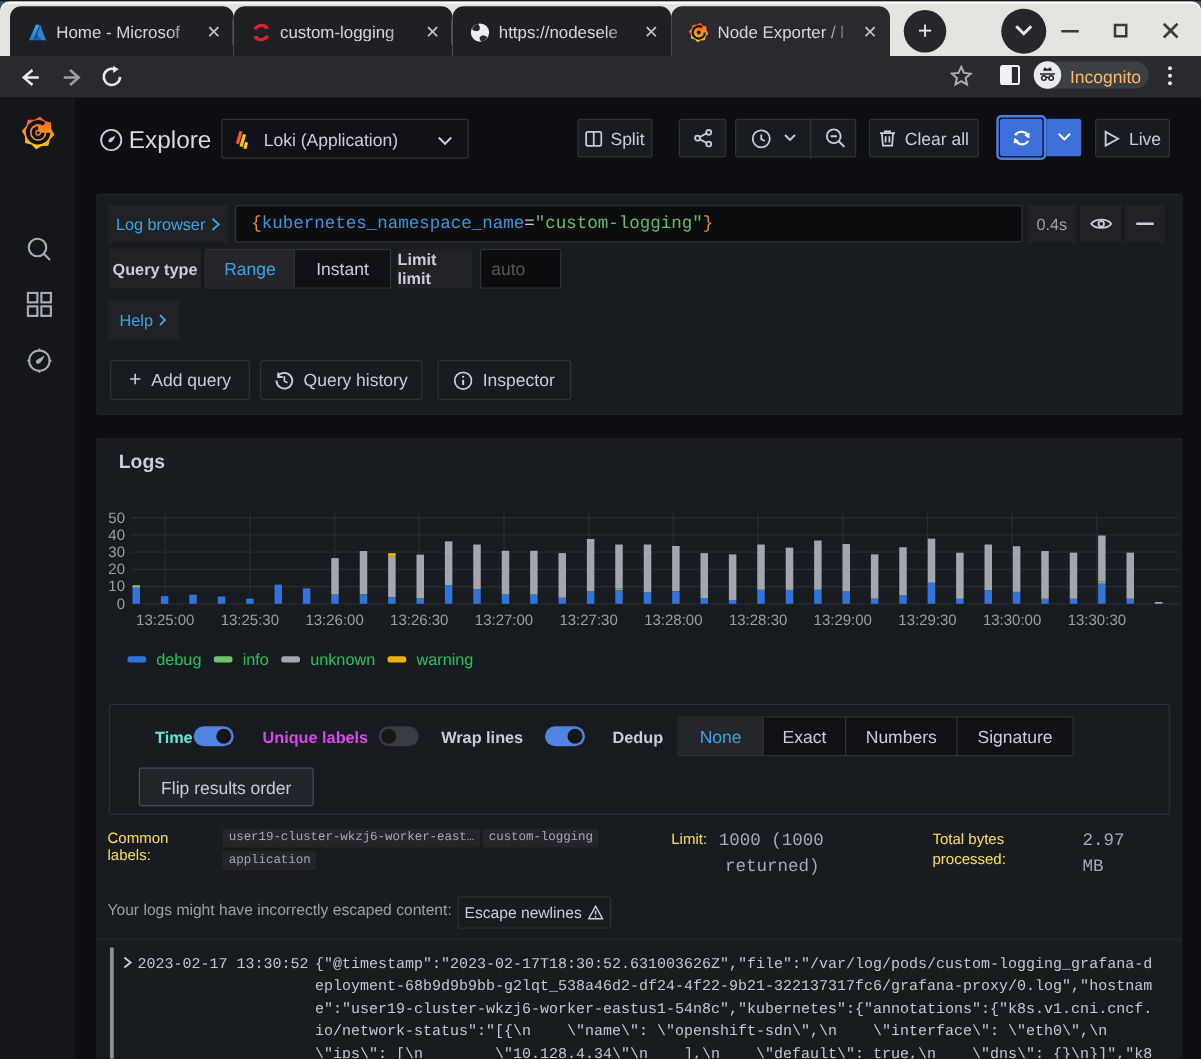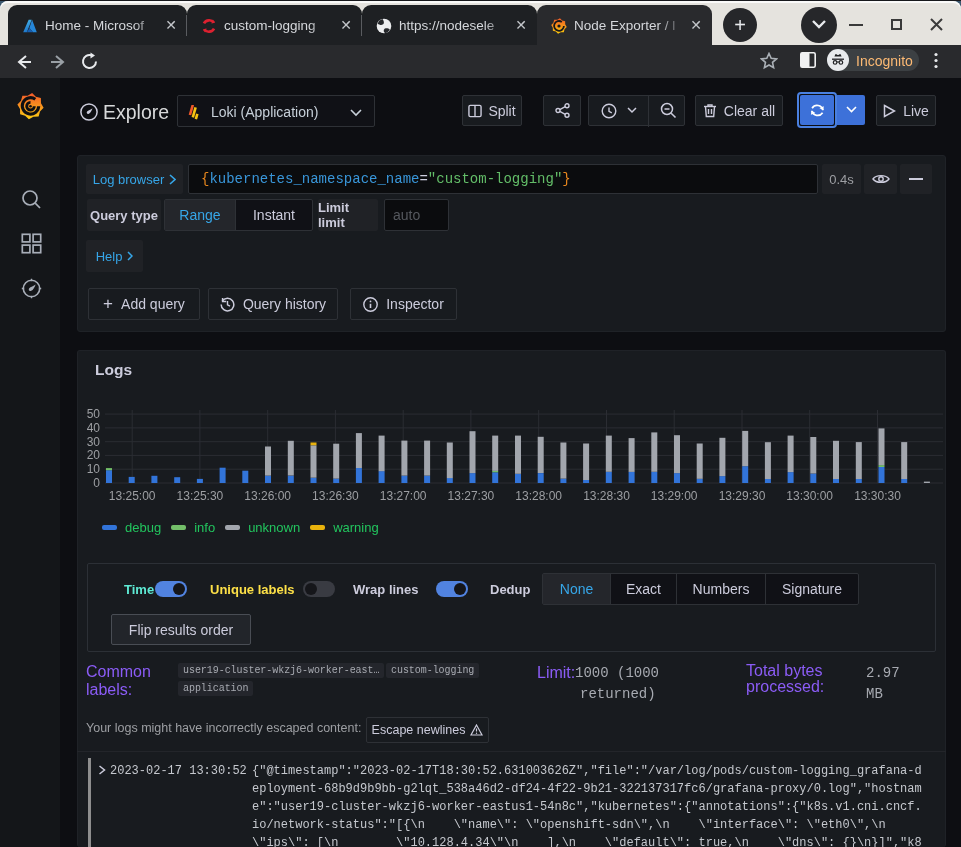--- a/index.html
+++ b/index.html
@@ -34,21 +34,21 @@
 .radio-seg { display:flex; align-items:center; justify-content:center; color:#ccccdc; font-size:14px; border-right:1px solid #2e3136; }
 .radio-seg:last-child { border-right:none; }
 .radio-seg.sel { background:#24262b; color:#36a6e8; }
 .switch { width:32px; height:16px; border-radius:8px; position:absolute; }
 .switch.on { background:#5183e0; }
 .switch.off { background:#393b42; }
 .switch .knob { position:absolute; top:2px; width:12px; height:12px; border-radius:50%; background:#15161a; }
 .switch.on .knob { right:2px; }
 .switch.off .knob { left:2px; }
 .mono { font-family:"Liberation Mono", monospace; }
-.metalabel { color:#8b5cf6; font-size:16px; }
+.metalabel { color:#fde047; font-size:12px; }
 .lchip { background:#24262c; border-radius:2px; color:#a7aab1; font-family:"Liberation Mono", monospace; font-size:10px; padding:2px 5px; letter-spacing:-0.05px; }
 </style>
 </head>
 <body>
 <div id="page">
 
   <div class="abs" style="left:0; top:0; width:961px; height:9px; background:#3c586f;"></div>
   <div class="abs" id="titlebar"></div>
   <div class="abs" style="left:0; top:0; width:961px; height:1px; background:#17181c;"></div>
   <div class="abs tab" style="left:8px; width:179px;">
@@ -441,21 +441,21 @@
       <span style="display:inline-flex;align-items:center;margin-right:10px;"><span style="width:15px;height:5px;border-radius:2px;background:#73bf69;margin-right:8px;"></span>info</span>
       <span style="display:inline-flex;align-items:center;margin-right:10px;"><span style="width:15px;height:5px;border-radius:2px;background:#a2a6ad;margin-right:8px;"></span>unknown</span>
       <span style="display:inline-flex;align-items:center;margin-right:10px;"><span style="width:15px;height:5px;border-radius:2px;background:#e8b20c;margin-right:8px;"></span>warning</span>
     </div>
 
   <div class="abs" style="left:87px; top:563px; width:849px; height:89px; border:1px solid #2c3036; border-radius:2px;"></div>
   <div class="abs" style="left:124px; top:582px; color:#5eead4; font-size:13px; font-weight:600;">Time</div>
   <div class="switch on" style="left:155px; top:581px;">
       <div class="knob"></div>
     </div>
-  <div class="abs" style="left:210px; top:582px; color:#fde047; font-size:13px; font-weight:600;">Unique labels</div>
+  <div class="abs" style="left:210px; top:582px; color:#d946ef; font-size:13px; font-weight:600;">Unique labels</div>
   <div class="switch off" style="left:303px; top:581px;">
       <div class="knob"></div>
     </div>
   <div class="abs" style="left:353px; top:582px; color:#ccccdc; font-size:13px; font-weight:600;">Wrap lines</div>
   <div class="switch on" style="left:436px; top:581px;">
       <div class="knob"></div>
     </div>
   <div class="abs" style="left:490px; top:582px; color:#ccccdc; font-size:13px; font-weight:600;">Dedup</div>
   <div class="abs radio-group" style="left:542px; top:573px; height:32px;">
     <div class="radio-seg sel" style="width:68px;">None</div>

